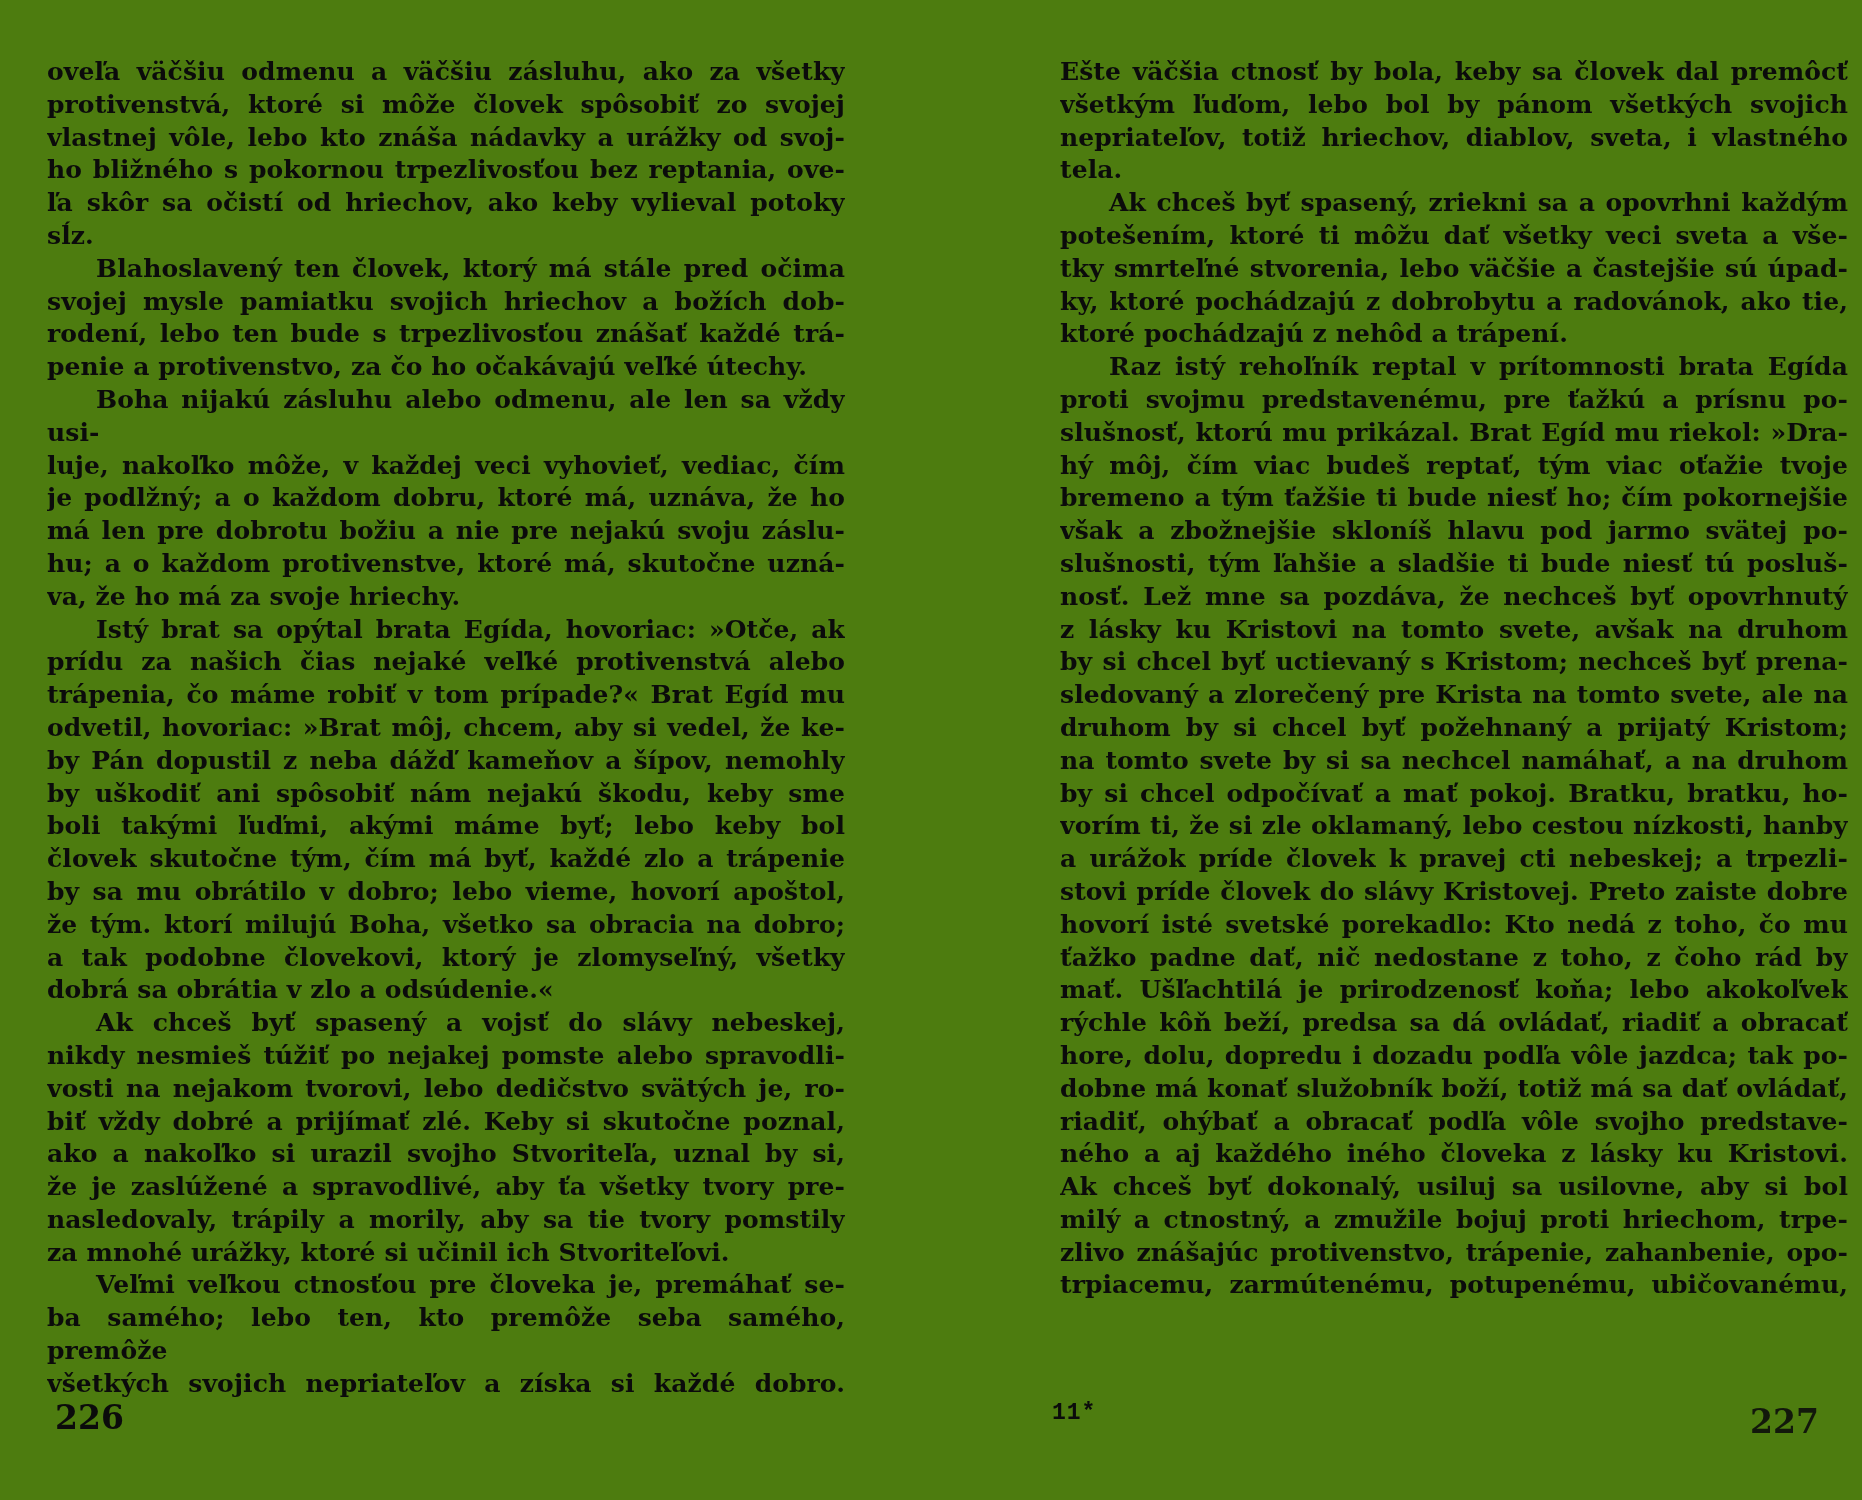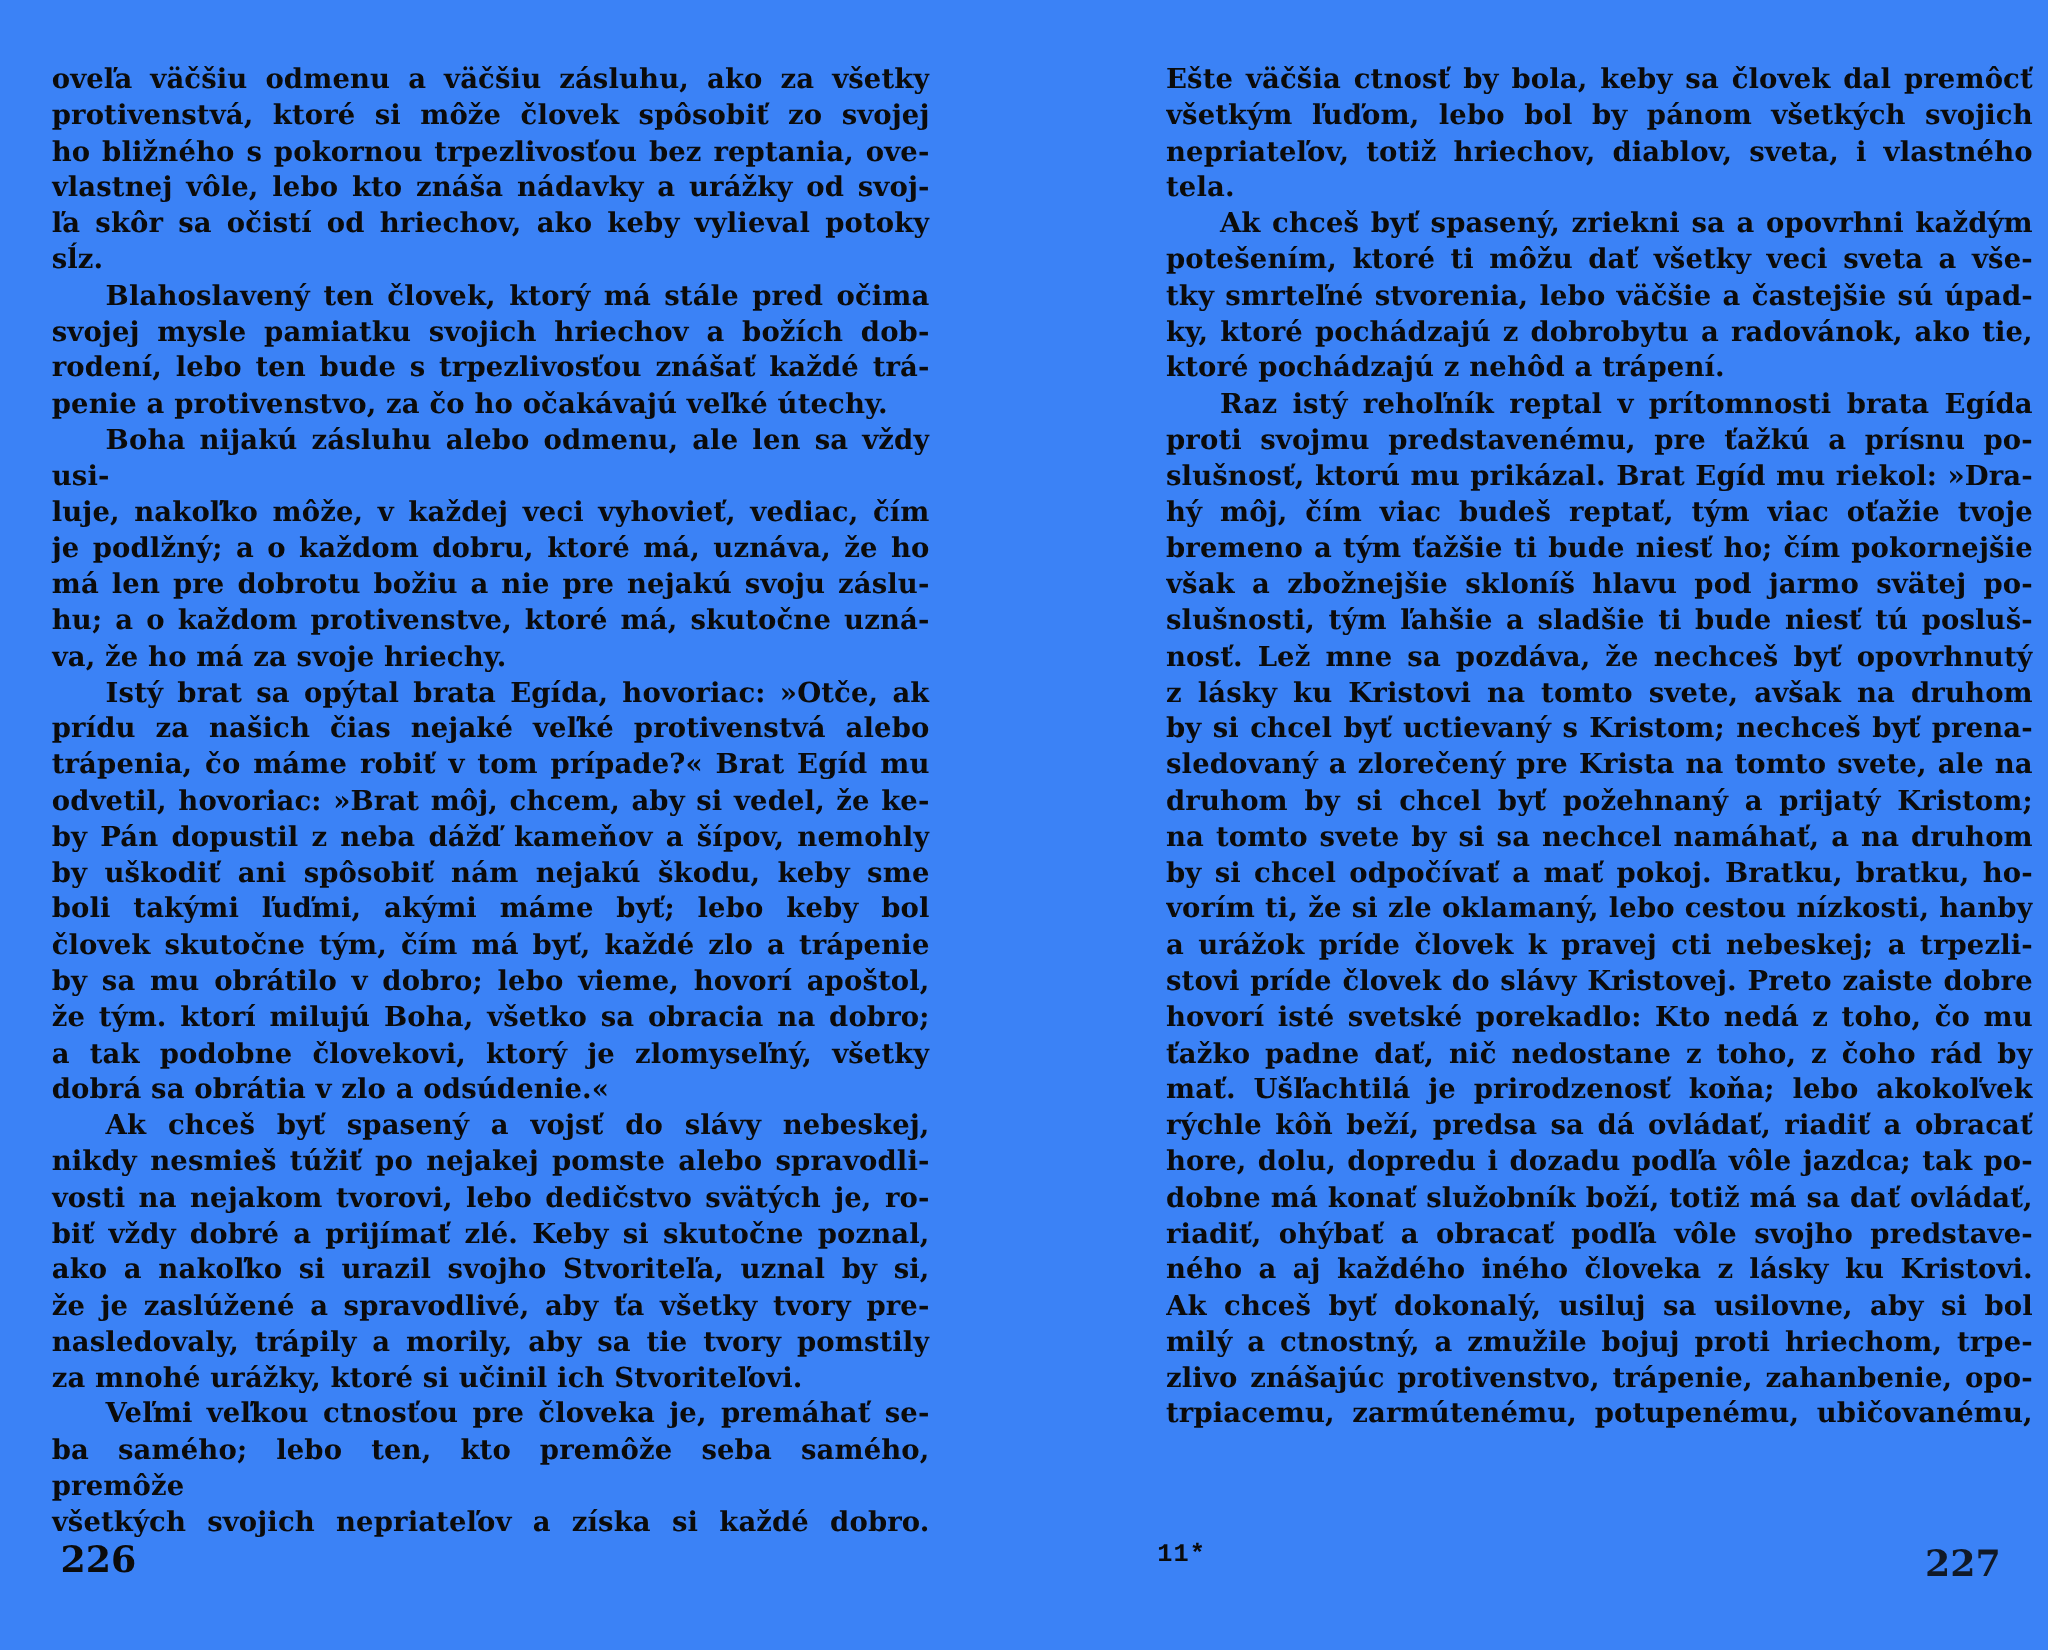--- a/index.html
+++ b/index.html
@@ -4,21 +4,21 @@
 <style>
   html, body {
     margin: 0;
     padding: 0;
     background: #fbfbf8;
   }
   .spread {
     position: relative;
     width: 1862px;
     height: 1500px;
-    background: #3b82f6;
+    background: #4d7c0f;
     overflow: hidden;
     font-family: "DejaVu Serif", serif;
     color: #0b0b0b;
   }
   .col {
     position: absolute;
     top: 56px;
     font-size: 25px;
     line-height: 32.8px;
     font-weight: 700;
@@ -48,22 +48,22 @@
 </style>
 </head>
 <body>
 
 <div class="spread">
 
   <div class="col col-left">
       <div class="para">
         <div class="line">oveľa väčšiu odmenu a väčšiu zásluhu, ako za všetky</div>
         <div class="line">protivenstvá, ktoré si môže človek spôsobiť zo svojej</div>
+        <div class="line">vlastnej vôle, lebo kto znáša nádavky a urážky od svoj-</div>
         <div class="line">ho bližného s pokornou trpezlivosťou bez reptania, ove-</div>
-        <div class="line">vlastnej vôle, lebo kto znáša nádavky a urážky od svoj-</div>
         <div class="line">ľa skôr sa očistí od hriechov, ako keby vylieval potoky</div>
         <div class="line end">sĺz.</div>
       </div>
       <div class="para indent">
         <div class="line">Blahoslavený ten človek, ktorý má stále pred očima</div>
         <div class="line">svojej mysle pamiatku svojich hriechov a božích dob-</div>
         <div class="line">rodení, lebo ten bude s trpezlivosťou znášať každé trá-</div>
         <div class="line end">penie a protivenstvo, za čo ho očakávajú veľké útechy.</div>
       </div>
       <div class="para indent">

